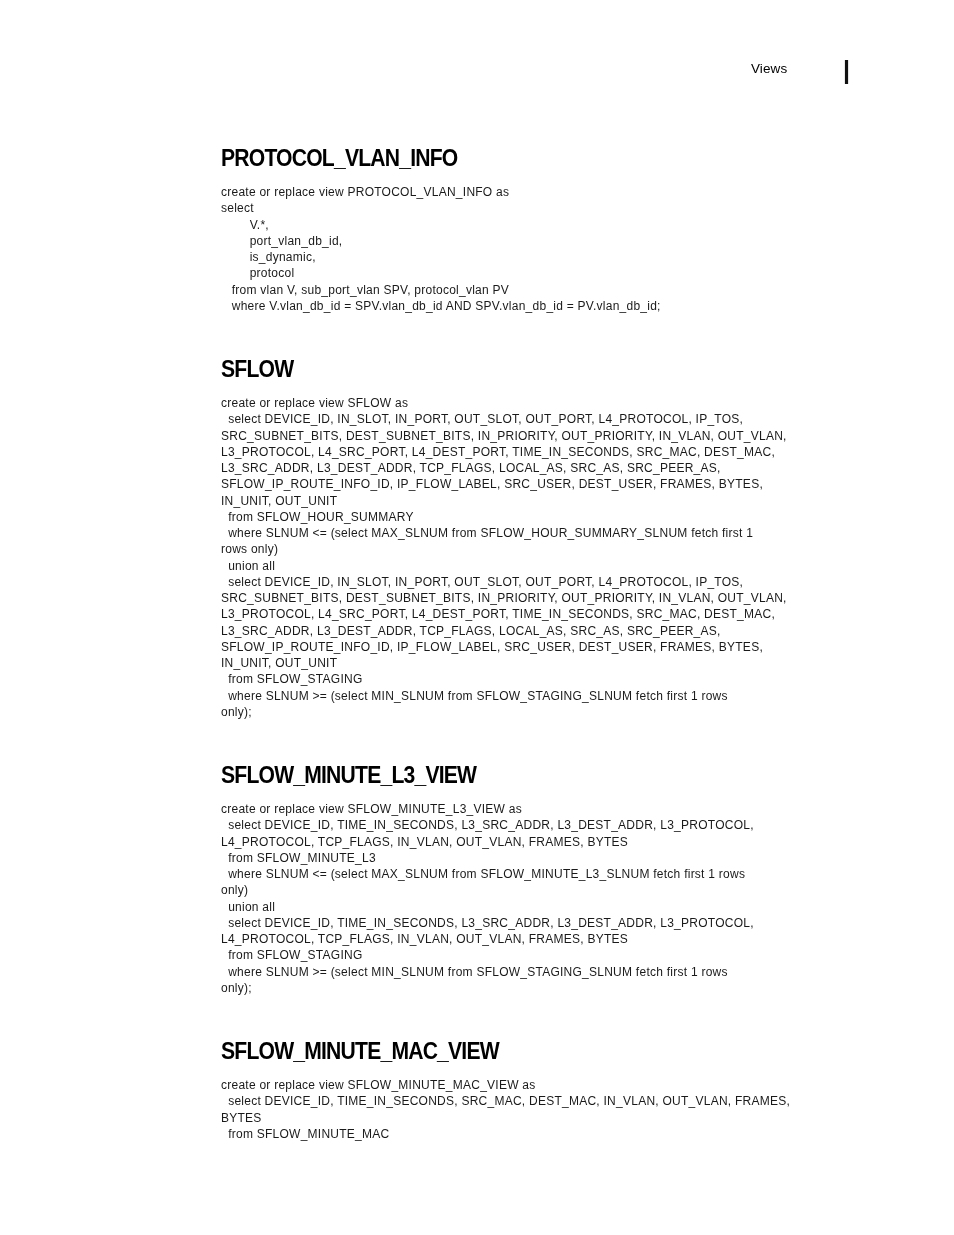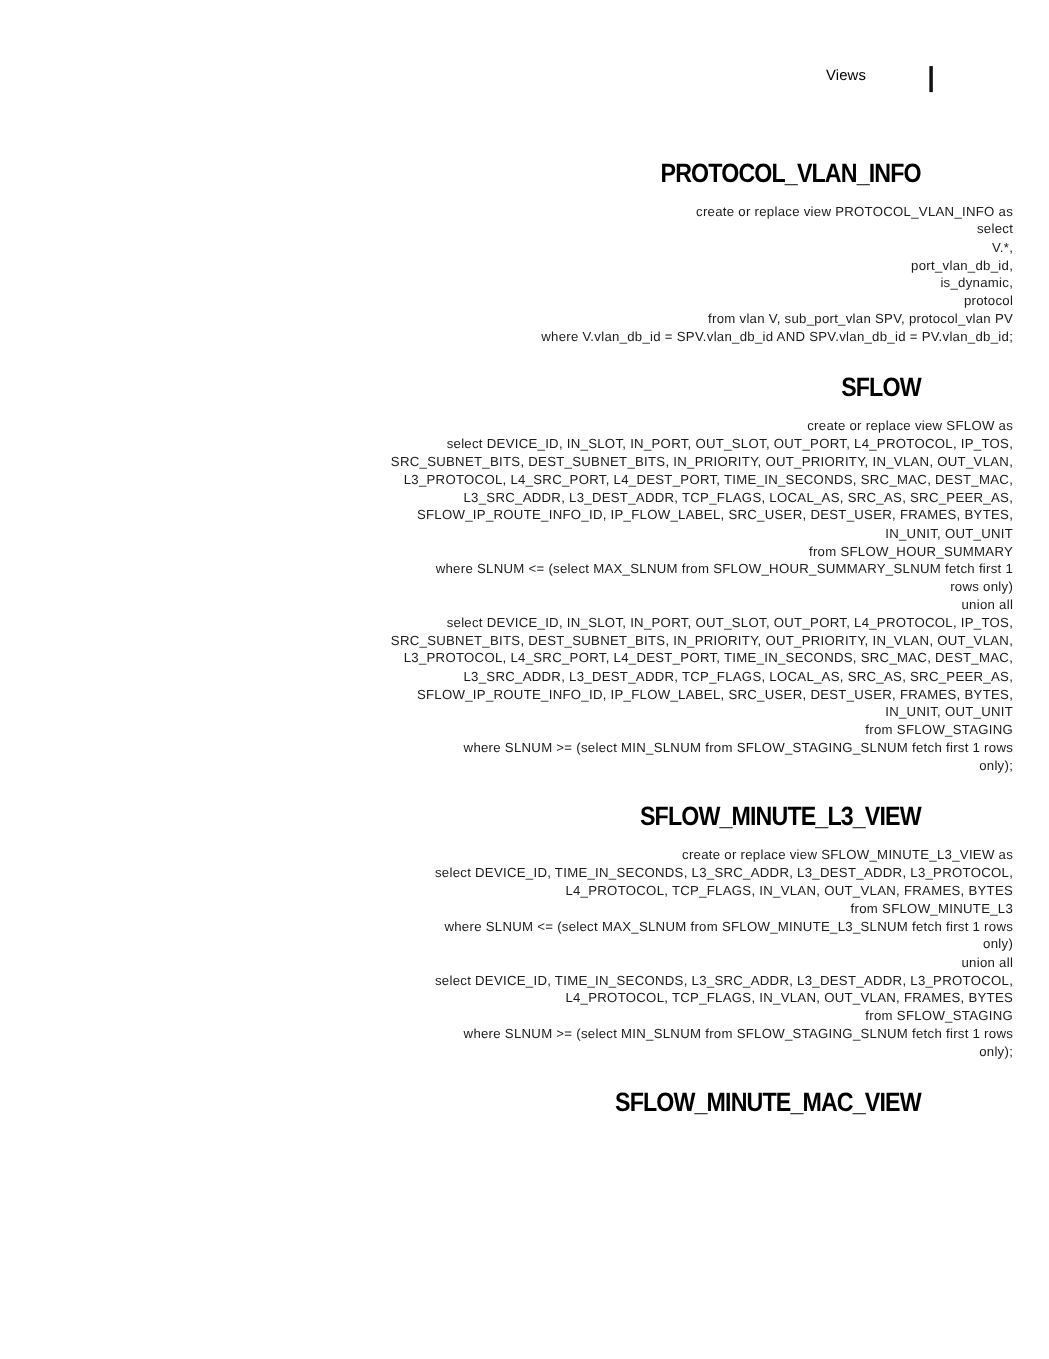--- a/index.html
+++ b/index.html
@@ -8,21 +8,20 @@
     background: #ffffff;
   }
   .page {
     position: relative;
     width: 954px;
     height: 1191px;
     background: #ffffff;
     overflow: hidden;
     font-family: "Liberation Sans", sans-serif;
     color: #000000;
-    text-align: right;
   }
 
   
   .page-header {
     position: absolute;
     top: 61px;
     left: 0;
     width: 954px;
     height: 30px;
   }
@@ -53,21 +52,21 @@
     position: absolute;
     left: 221px;
     top: 144px;
     width: 700px;
   }
 
   .section {
     margin: 0;
   }
   .section + .section {
-    margin-top: 25px;
+    margin-top: 41px;
   }
 
   h2.view-title {
     margin: 0 0 0 0;
     padding: 0;
     font-family: "Liberation Sans", sans-serif;
     font-weight: bold;
     font-size: 24px;
     line-height: 28px;
     letter-spacing: -0.9px;
@@ -153,16 +152,20 @@
   union all
   select DEVICE_ID, TIME_IN_SECONDS, L3_SRC_ADDR, L3_DEST_ADDR, L3_PROTOCOL,
 L4_PROTOCOL, TCP_FLAGS, IN_VLAN, OUT_VLAN, FRAMES, BYTES
   from SFLOW_STAGING
   where SLNUM &gt;= (select MIN_SLNUM from SFLOW_STAGING_SLNUM fetch first 1 rows
 only);</pre>
     </div>
 
     <div class="section section-mac">
       <h2 class="view-title">SFLOW_MINUTE_MAC_VIEW</h2>
+      <pre class="sql-block">create or replace view SFLOW_MINUTE_MAC_VIEW as
+  select DEVICE_ID, TIME_IN_SECONDS, SRC_MAC, DEST_MAC, IN_VLAN, OUT_VLAN, FRAMES,
+BYTES
+  from SFLOW_MINUTE_MAC</pre>
     </div>
 
   </div>
 </div>
 
 </body></html>

